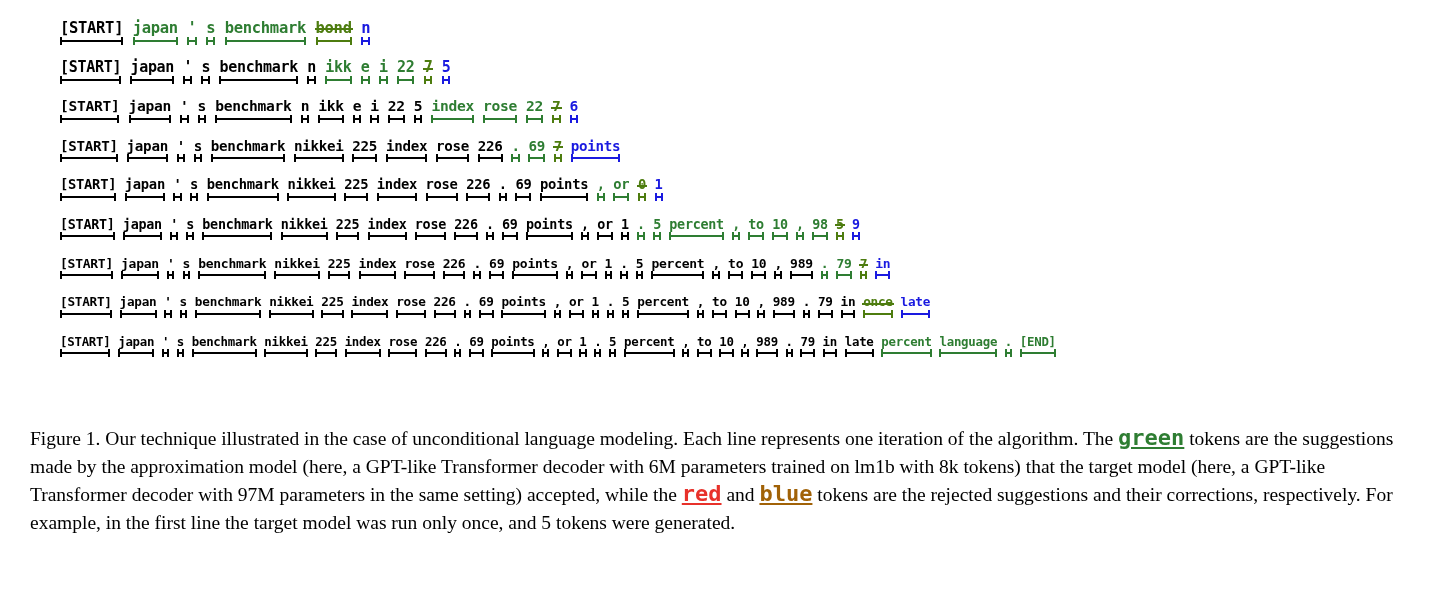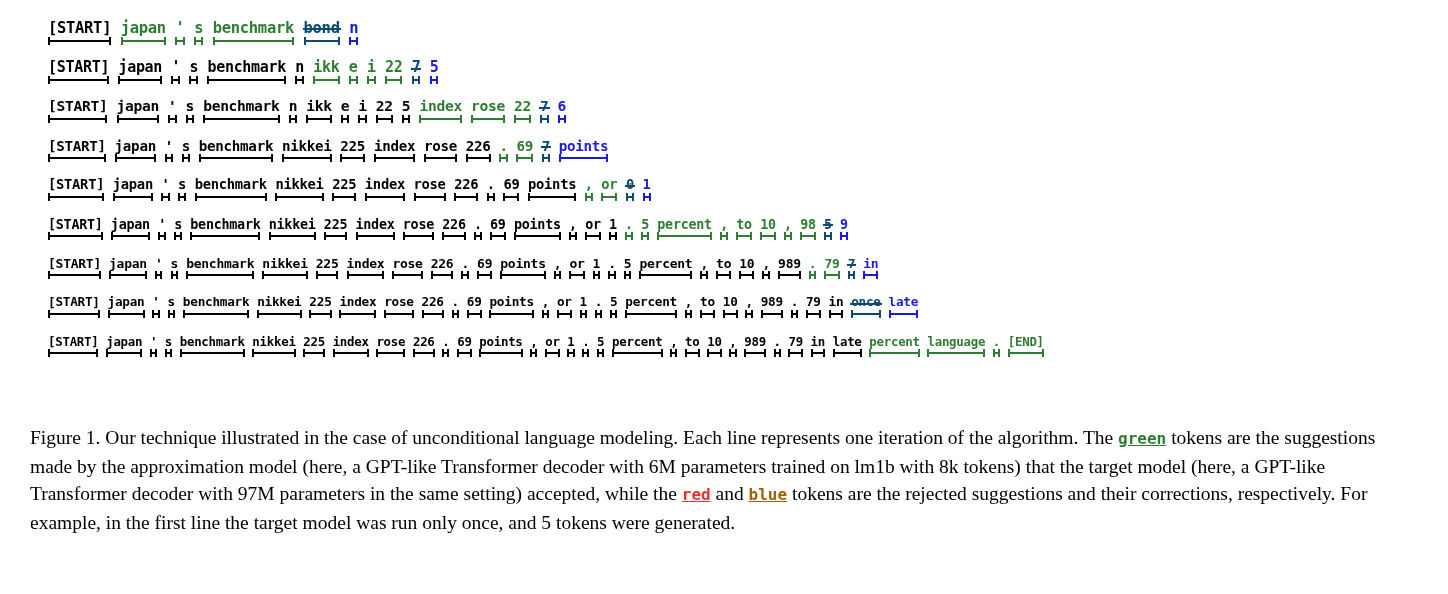--- a/index.html
+++ b/index.html
@@ -10,21 +10,21 @@
   body {
     width: 1448px;
     height: 594px;
     font-family: "Liberation Serif", "DejaVu Serif", serif;
     color: #000000;
     overflow: hidden;
   }
 
   #figure {
     position: relative;
-    padding: 6px 0 0 0;
+    padding: 6px 0 0 12px;
   }
 
   
   .seq-row {
     display: flex;
     align-items: flex-end;
     white-space: nowrap;
     height: 39px;
     padding-left: 48px;
   }
@@ -58,21 +58,21 @@
     height: 8px;
     background: currentColor;
   }
   .tok .brk-l { left: 0; }
   .tok .brk-r { right: 0; }
 
   .tok .glyphs { position: relative; display: inline-block; }
 
   .c-black { color: #000000; }
   .c-green { color: #2e7d32; }
-  .c-red   { color: #0c4a6e; }
+  .c-red   { color: #4d7c0f; }
   .c-blue  { color: #1a1ae0; }
 
   .tok.strike .glyphs::before {
     content: "";
     position: absolute;
     left: -1px;
     right: -1px;
     top: 50%;
     height: 2px;
     background: currentColor;
@@ -91,21 +91,21 @@
     font-size: 19.5px;
     line-height: 27.5px;
     text-align: left;
     color: #000;
   }
   #caption .fig-label {
   }
   .kw {
     font-family: "DejaVu Sans Mono", "Liberation Mono", monospace;
     font-weight: bold;
-    font-size: 16px;
+    font-size: 22px;
     text-decoration: underline;
   }
   .kw-green { color: #2e7d32; }
   .kw-red   { color: #e8312a; }
   .kw-blue  { color: #a16207; }
 </style>
 </head>
 <body>
 
 <div id="figure">

